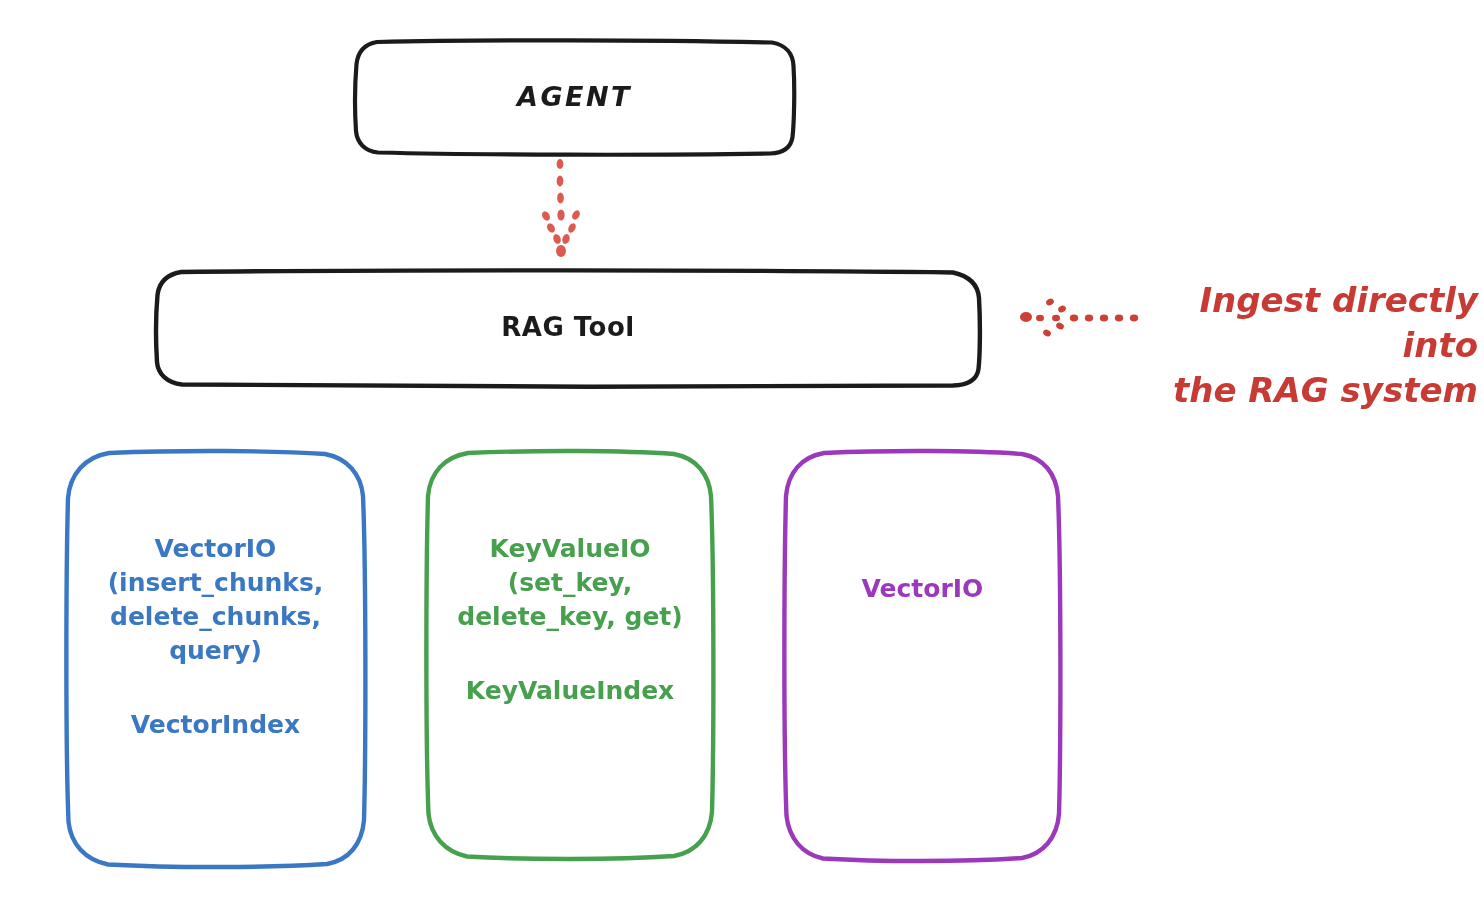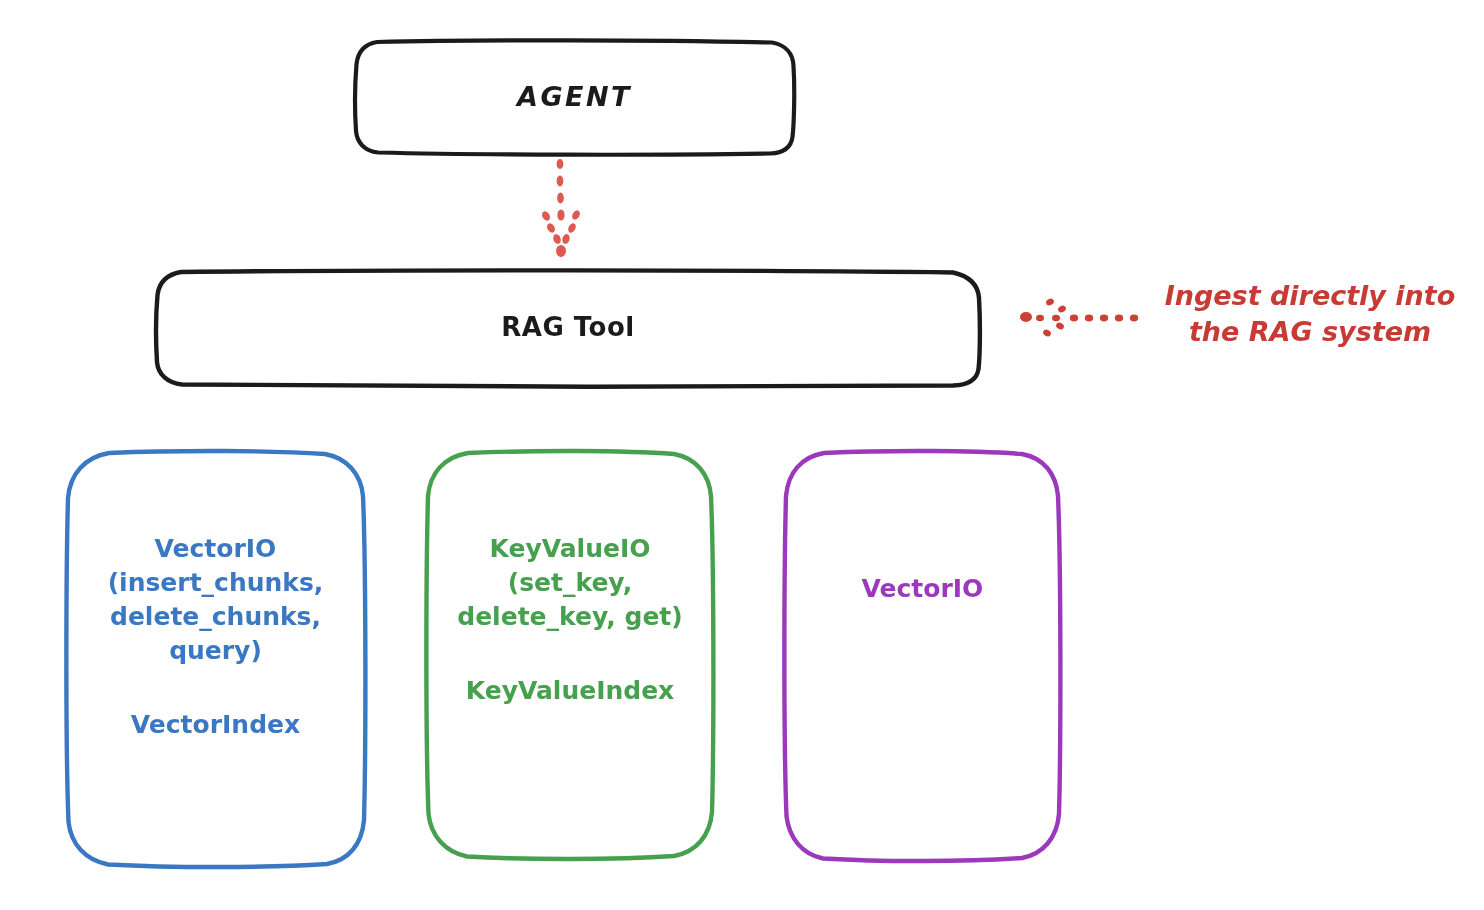--- a/index.html
+++ b/index.html
@@ -126,26 +126,26 @@
     height: 52px;
   }
 
   
   #ingest-annotation {
     position: absolute;
     left: 1142px;
     top: 278px;
     width: 336px;
     color: #c73b34;
-    font-size: 27px;
+    font-size: 34px;
     font-weight: 600;
     font-style: italic;
     line-height: 1.32;
     white-space: pre-line;
-    text-align: center;
+    text-align: right;
   }
 </style>
 </head>
 <body>
 
 <div id="stage">
 
   <div class="node" id="agent-node">
     <svg class="sketch-border" viewBox="0 0 443 118" preserveAspectRatio="none">
       <path d="M24,4 C130,1.5 300,2 419,4.5 C433,7 440,16 440.5,28

